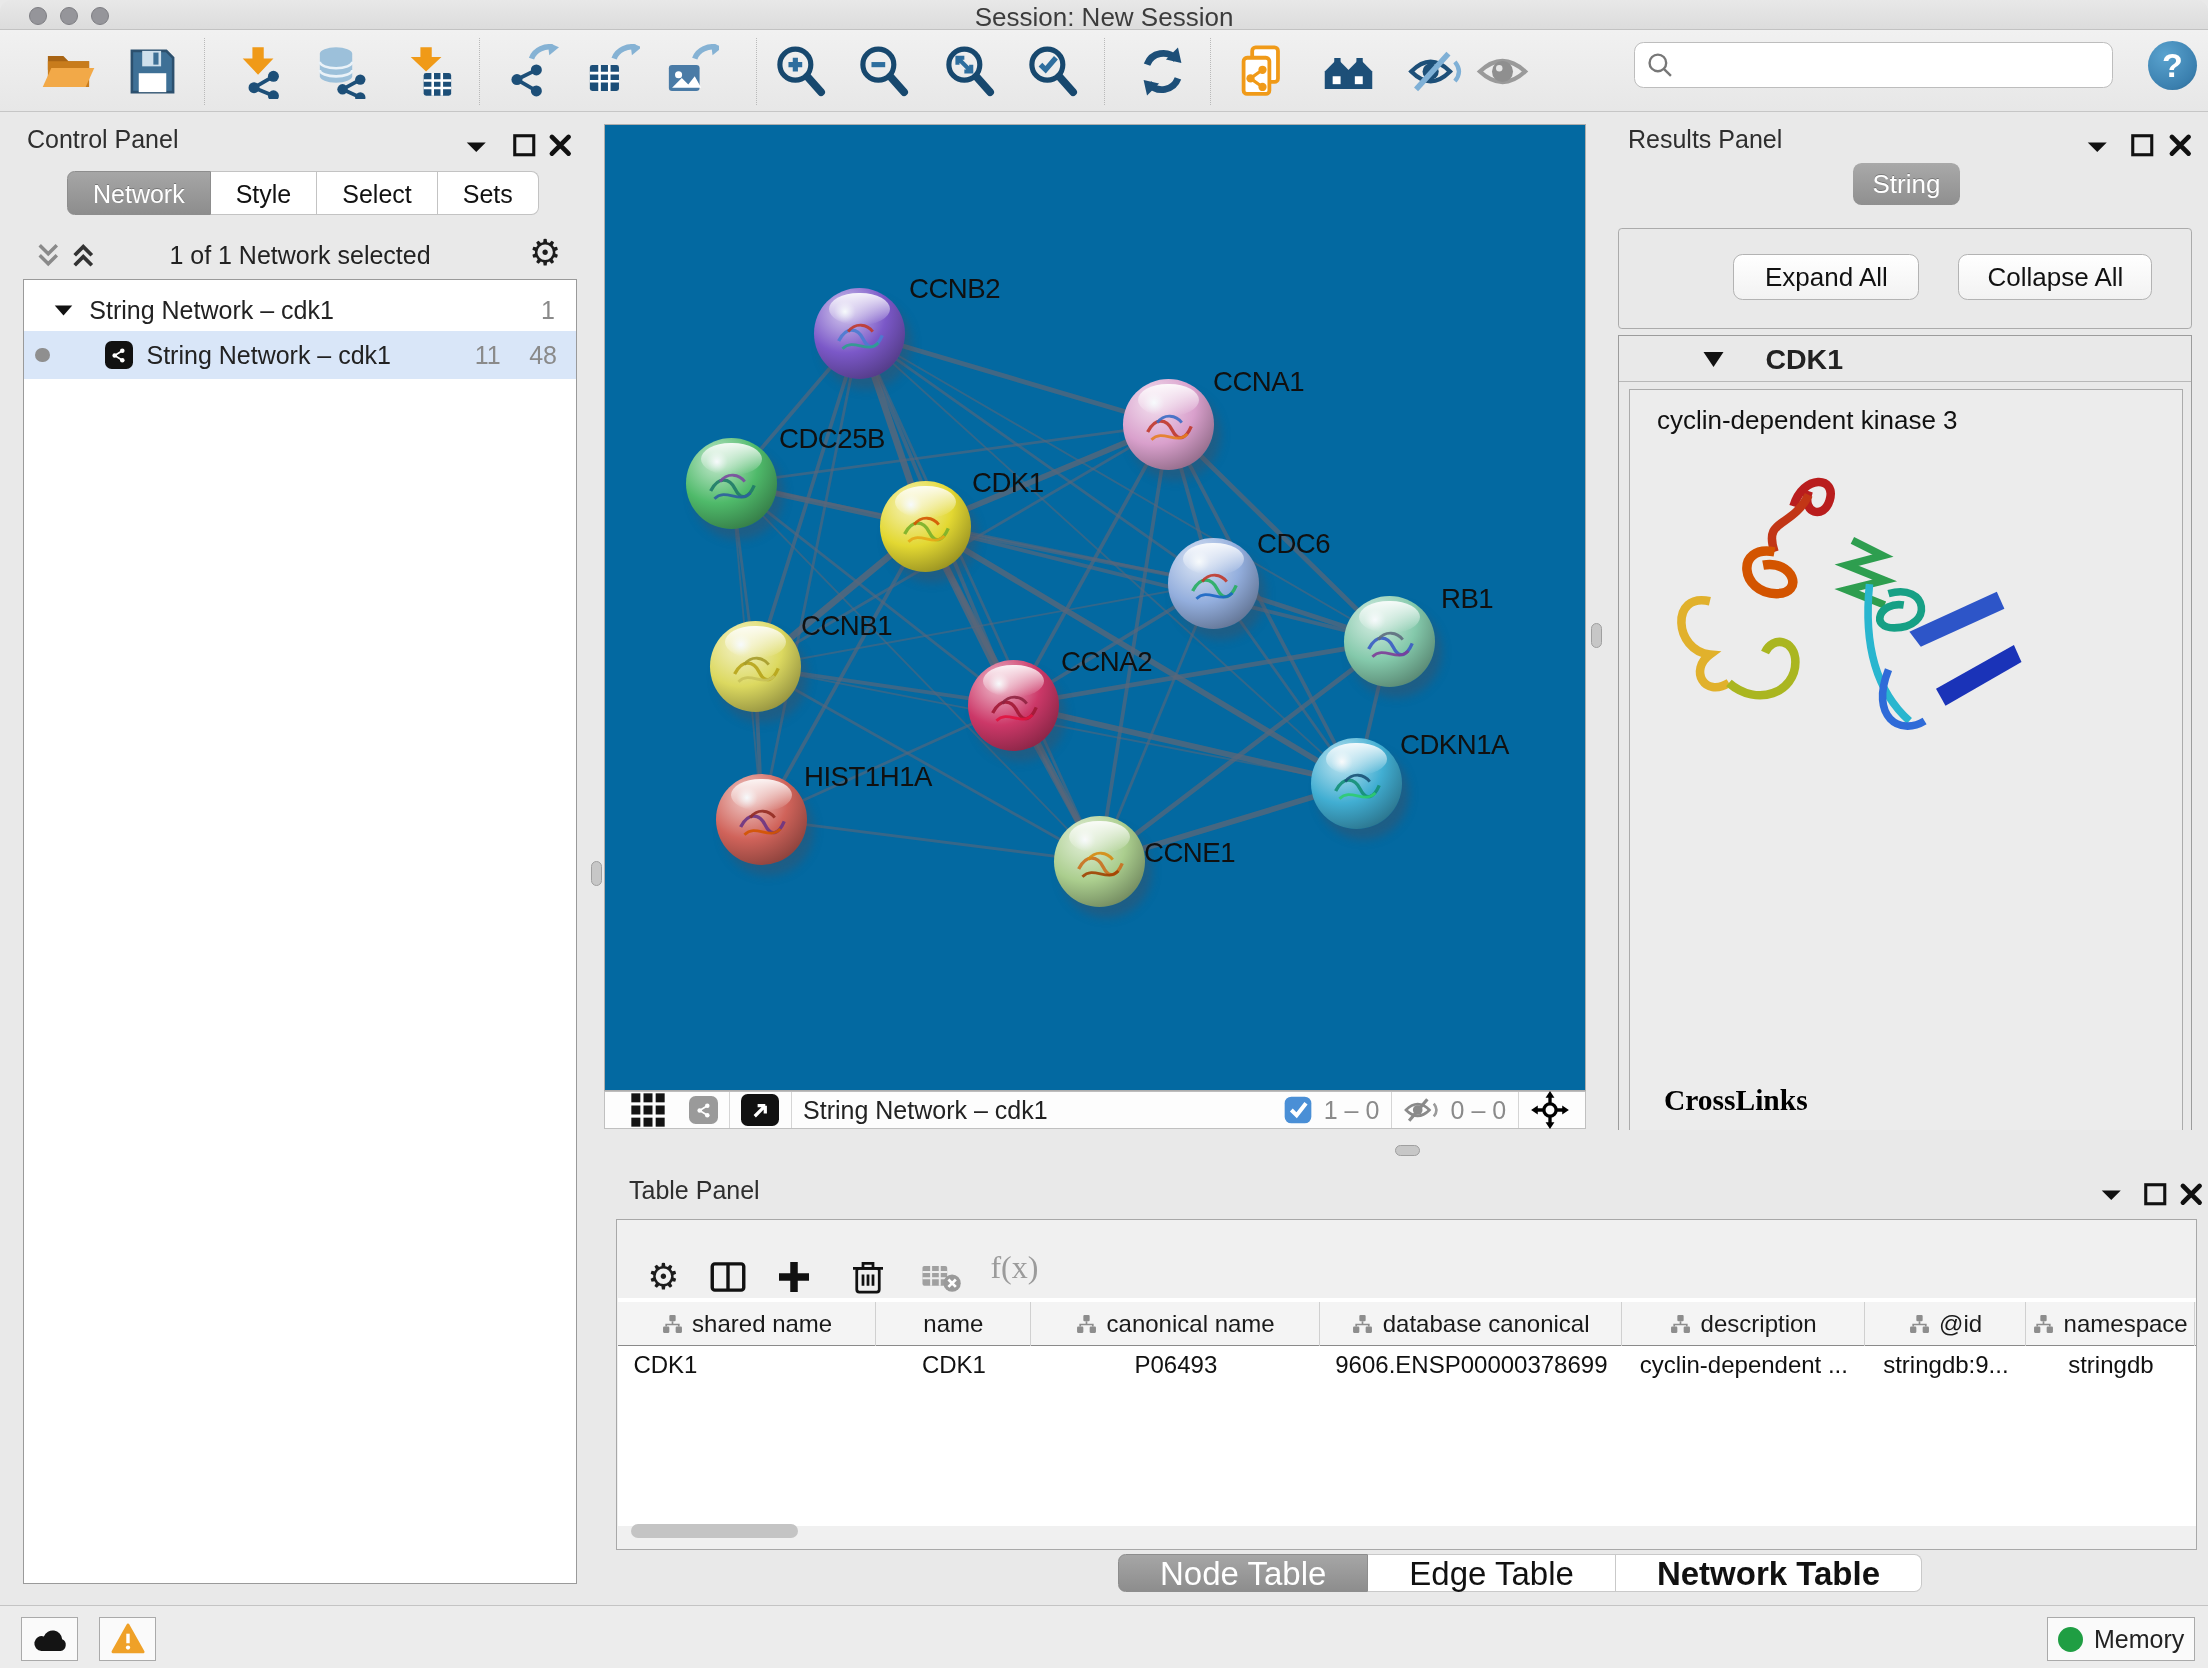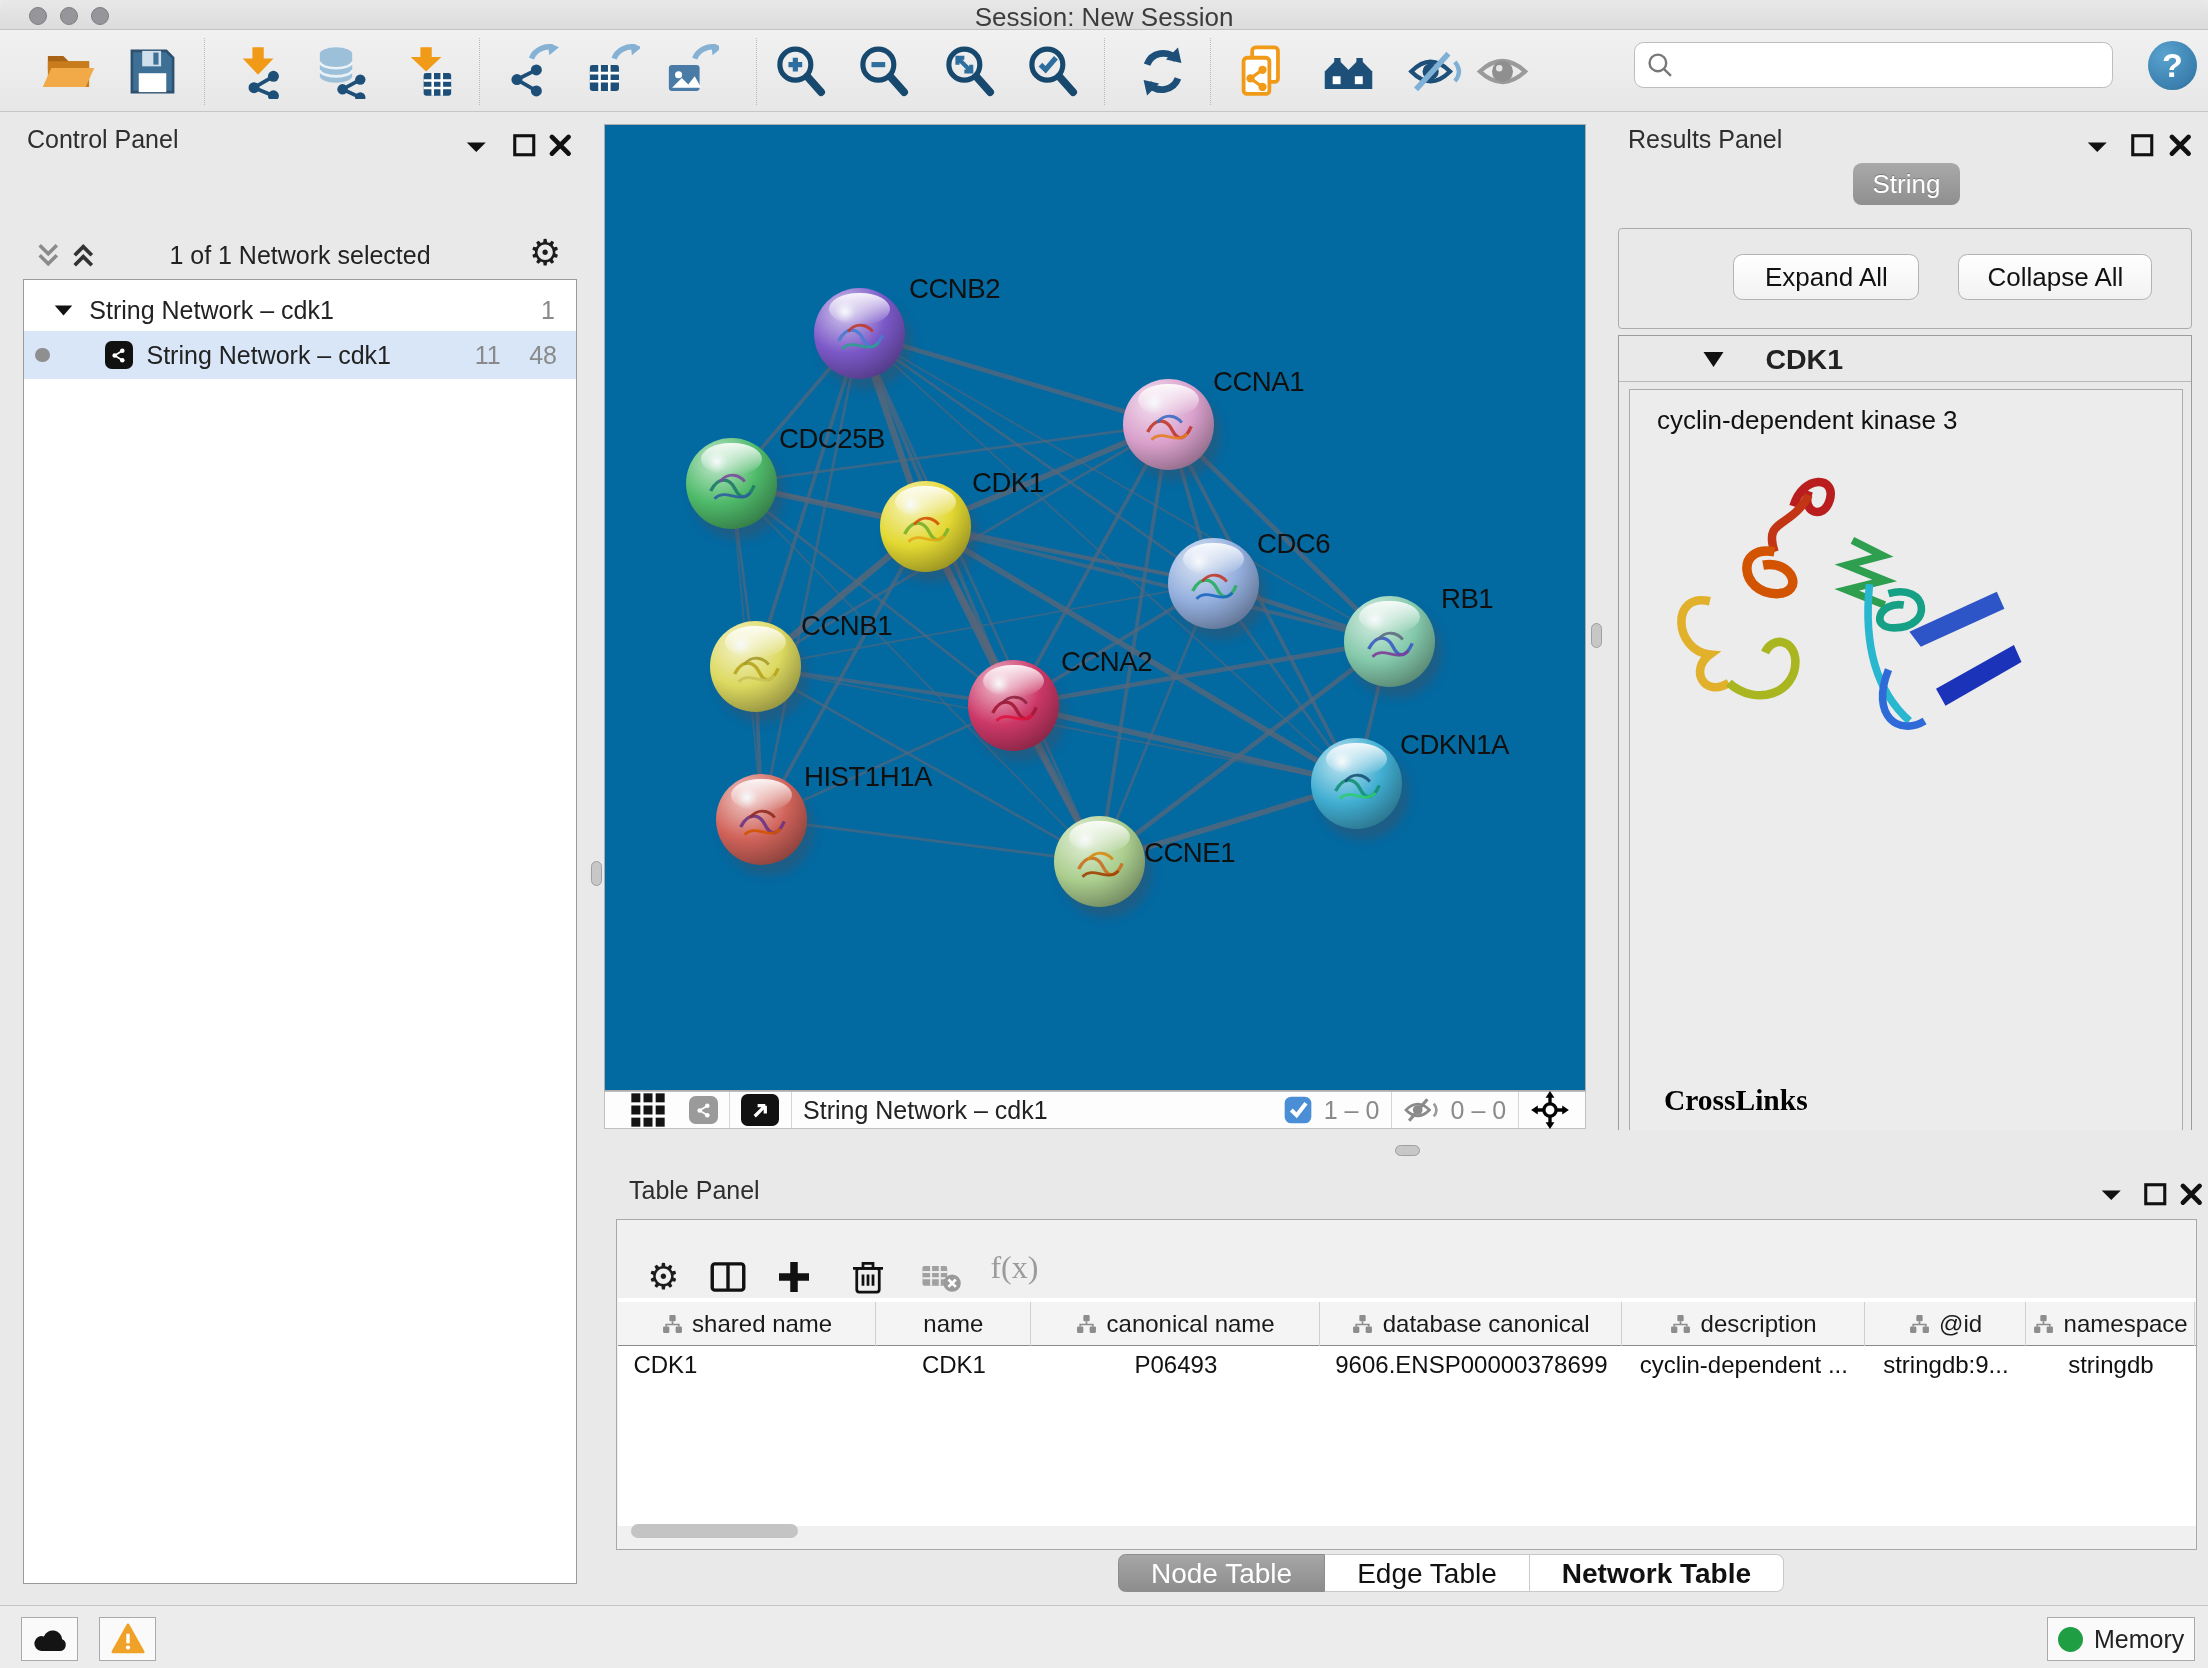--- a/index.html
+++ b/index.html
@@ -106,21 +106,21 @@
     background:#f4f4f4; border-bottom:1.9px solid #8a8a8a; }
   .th { height:44px; display:flex; align-items:center; justify-content:center; gap:9.5px;
     border-right:1px solid #d0d0d0; font-size:24px; color:#1a1a1a; overflow:hidden; white-space:nowrap; }
   #trow { position:absolute; left:0; top:46px; height:42px; display:flex; width:100%; }
   .td { height:42px; display:flex; align-items:center; justify-content:center;
     font-size:24px; color:#111; overflow:hidden; white-space:nowrap; }
   .td.left { justify-content:flex-start; padding-left:15px; }
   #hscroll-thumb { position:absolute; left:13.3px; top:304px; width:167px; height:14.3px;
     background:#c4c4c4; border-radius:7.6px; }
   #table-tabs { position:absolute; left:514px; top:384px; height:38px; display:flex; }
-  .ttab { padding:0 32px; height:38px; line-height:38px; font-size:28px; background:#fff;
+  .ttab { padding:0 41px; height:38px; line-height:38px; font-size:33px; background:#fff;
     border:1px solid #c9c9c9; border-left:none; color:#111; }
   .ttab:first-child { border-left:1px solid #c9c9c9; border-radius:7.6px 0 0 7.6px; }
   .ttab:last-child { border-radius:0 7.6px 7.6px 0;font-weight:bold; }
   .ttab.sel { background:linear-gradient(#a6a6a6,#8d8d8d); color:#fff; border-color:#8d8d8d; }
 
   
   #statusbar { position:absolute; left:0; top:1605px; width:2208px; height:63px;
     background:#ececec; border-top:1px solid #c4c4c4; }
   .sb-btn { position:absolute; top:11.4px; width:57px; height:44px; background:#fafafa;
     border:1.9px solid #aaaaaa; display:flex; align-items:center; justify-content:center; }
@@ -309,20 +309,26 @@
   <svg class="ph-ico" style="left:462px;top:21px" viewBox="0 0 24 24">
     <path d="M4 8l8 8 8-8z" fill="#111"></path>
     </svg>
   <svg class="ph-ico" style="left:510px;top:19px" viewBox="0 0 24 24">
     <rect x="4" y="4" width="16" height="16" fill="none" stroke="#111" stroke-width="2.6"></rect>
     </svg>
   <svg class="ph-ico" style="left:546px;top:19px" viewBox="0 0 24 24">
     <path d="M5 5l14 14M19 5L5 19" stroke="#111" stroke-width="4" stroke-linecap="round"></path>
     </svg>
 
+  <div id="cp-tabs">
+      <div class="cptab sel">Network</div>
+      <div class="cptab">Style</div>
+      <div class="cptab">Select</div>
+      <div class="cptab">Sets</div>
+    </div>
 
   <div id="cp-statusrow">
     <svg class="chevs" style="position:absolute;left:11.4px;top:1.9px" width="28.5" height="28.5" viewBox="0 0 20 20">
       <path d="M4 3l6 6 6-6M4 10l6 6 6-6" stroke="#8a8a8a" stroke-width="2.4" fill="none"></path>
       </svg>
     <svg style="position:absolute;left:46px;top:1.9px" width="28.5" height="28.5" viewBox="0 0 20 20">
       <path d="M4 17l6-6 6 6M4 10l6-6 6 6" stroke="#333" stroke-width="2.6" fill="none"></path>
       </svg>
     <div id="cp-status">1 of 1 Network selected</div>
     <div class="gearglyph" style="position:absolute;left:506px;top:-3.8px">⚙</div>

